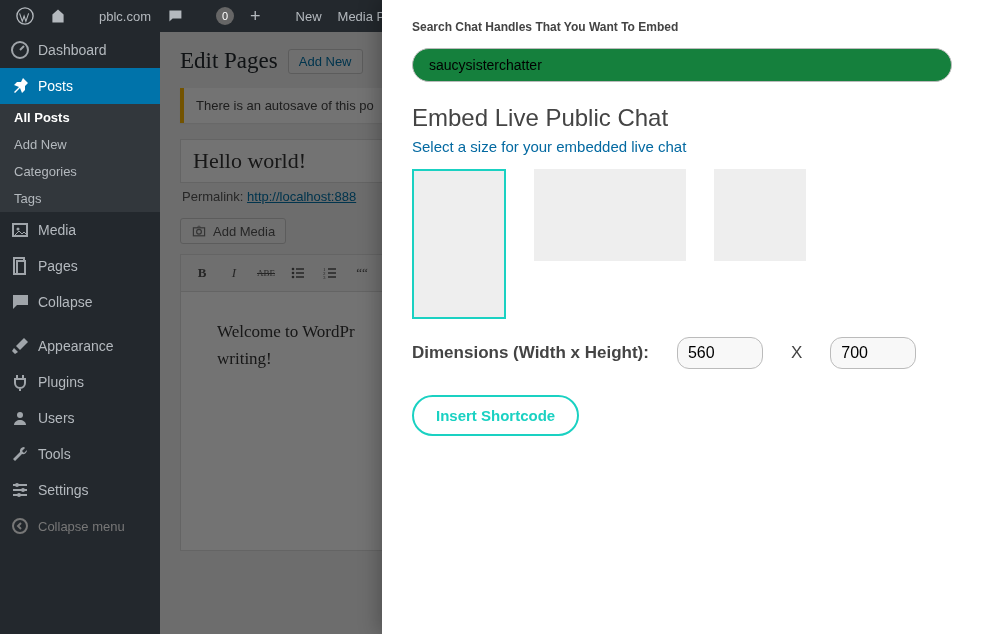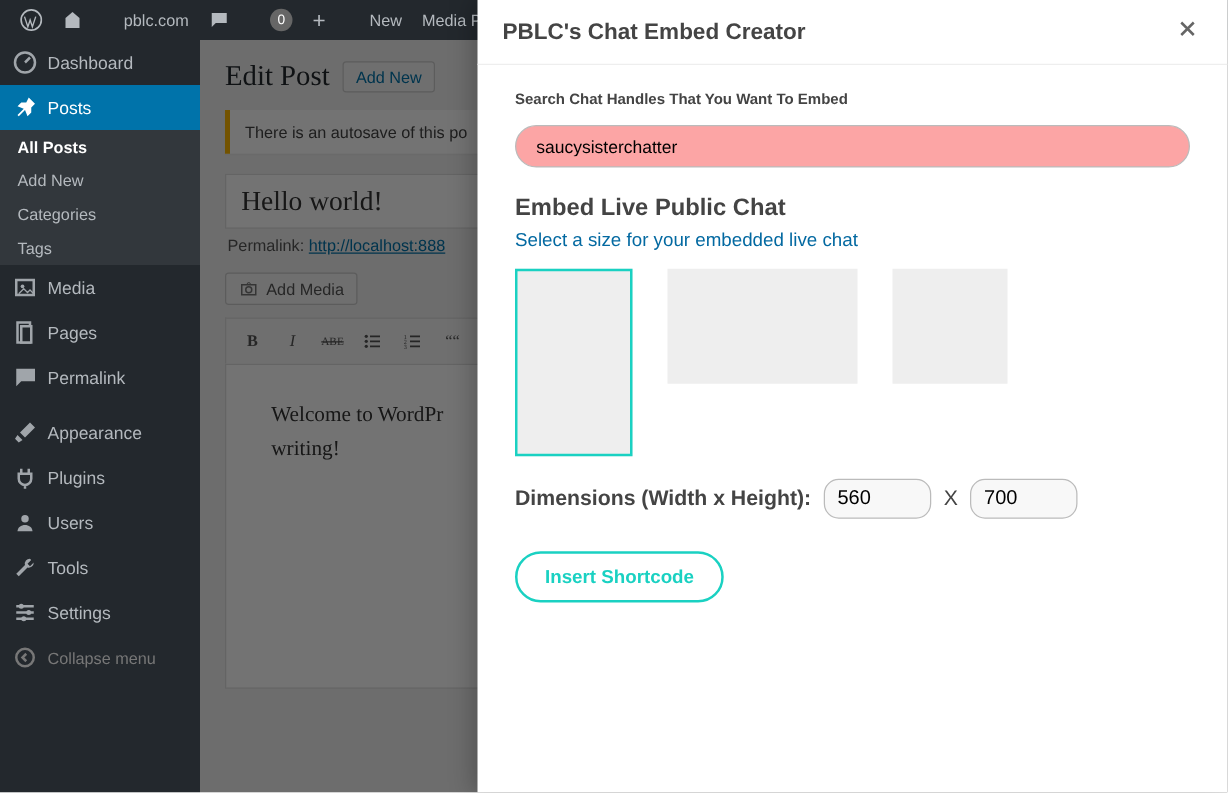--- a/index.html
+++ b/index.html
@@ -41,27 +41,27 @@
 .editor-body { border: 1px solid #ddd; background: #fff; min-height: 260px; padding: 26px 36px; font-family: Georgia, serif; font-size: 17px; color: #333; line-height: 1.6; }
 
 
 .dim { position: absolute; inset: 0; background: rgba(0,0,0,0.55); }
 .modal { position: absolute; top: 0; right: 0; bottom: 0; width: 600px; background: #fff; box-shadow: -4px 0 18px rgba(0,0,0,0.25); display: flex; flex-direction: column; }
 .modal-head { display: flex; align-items: center; justify-content: space-between; padding: 10px 20px; border-bottom: 1px solid #eee; }
 .modal-head h2 { font-size: 18px; font-weight: 700; }
 .modal-close { font-size: 20px; color: #666; cursor: pointer; padding: 4px; }
 .modal-body { padding: 20px 30px; overflow: auto; }
 .modal-body h3 { font-size: 12px; font-weight: 700; margin-bottom: 14px; }
-.modal-body h4 { font-size: 19px; font-weight: 700; margin: 22px 0 6px; }
+.modal-body h4 { font-size: 24px; font-weight: 400; margin: 22px 0 6px; }
 .hint { font-size: 15px; color: #0369a1; margin-bottom: 14px; }
-.pill-input { width: 100%; border: 1px solid #bbb; border-radius: 20px; padding: 8px 16px; font-size: 14px; background: #fca5a5; }
+.pill-input { width: 100%; border: 1px solid #bbb; border-radius: 20px; padding: 8px 16px; font-size: 14px; background: #15803d; }
 .size-row { display: flex; gap: 28px; margin: 10px 0 18px; }
 .size-box { background: #eee; border: 2px solid transparent; cursor: pointer; }
 .size-box.sel { border-color: #1ad1c2; }
-.dim-row { display: flex; align-items: center; gap: 10px; font-size: 17px; font-weight: 700; }
+.dim-row { display: flex; align-items: center; gap: 28px; font-size: 17px; font-weight: 700; }
 .dim-row input { width: 86px; border: 1px solid #bbb; border-radius: 12px; padding: 6px 10px; font-size: 16px; background: #f8f8f8; }
 .insert-btn { margin-top: 26px; border: 2px solid #1ad1c2; background: #fff; color: #1ad1c2; font-weight: 700; font-size: 15px; padding: 10px 22px; border-radius: 24px; cursor: pointer; text-align: center; }
 </style>
 </head>
 <body>
 
 <div class="adminbar">
   <div class="item">
     <svg viewBox="0 0 20 20" width="18" height="18">
         <circle cx="10" cy="10" r="9" fill="none" stroke="#b4b9be" stroke-width="1.5"></circle>
@@ -123,21 +123,21 @@
       <svg viewBox="0 0 20 20">
           <rect x="4" y="2" width="10" height="16" fill="none" stroke="#a0a5aa" stroke-width="2"></rect>
           <rect x="7" y="5" width="8" height="13" fill="#23282d" stroke="#a0a5aa" stroke-width="2"></rect>
         </svg>
       <span>Pages</span>
     </div>
     <div class="mi">
       <svg viewBox="0 0 20 20">
           <path d="M2 3h16v10H7l-4 4V3z" fill="#a0a5aa"></path>
         </svg>
-      <span>Permalink</span>
+      <span>Collapse</span>
     </div>
     <div class="sep"></div>
     <div class="mi">
       <svg viewBox="0 0 20 20">
           <path d="M14 2l4 4-8 8-4-4zM4 12l4 4-3 2-3-3z" fill="#a0a5aa"></path>
         </svg>
       <span>Appearance</span>
     </div>
     <div class="mi">
       <svg viewBox="0 0 20 20">
@@ -171,21 +171,21 @@
       <svg viewBox="0 0 20 20">
           <circle cx="10" cy="10" r="7" fill="none" stroke="#777" stroke-width="2"></circle>
           <path d="M11 7l-3 3 3 3" stroke="#777" fill="none" stroke-width="2"></path>
         </svg>
       <span>Collapse menu</span>
     </div>
   </div>
 
   <div class="content">
     <div class="page-title-row">
-      <span class="page-title">Edit Post</span>
+      <span class="page-title">Edit Pages</span>
       <button class="btn-outline">Add New</button>
     </div>
     <div class="notice">There is an autosave of this po</div>
     <input class="title-input" value="Hello world!" style="">
     <div class="permalink">
       <span>Permalink:</span>
       <a href="#">http://localhost:888</a>
     </div>
     <button class="media-btn">
       <svg viewBox="0 0 20 20" width="16" height="16">
@@ -220,28 +220,20 @@
     <div class="editor-body">
       <span>Welcome to WordPr</span><br>
       <span>writing!</span>
     </div>
   </div>
 </div>
 
 <div class="dim" style="top:32px;left:160px;right:0;bottom:0;position:absolute"></div>
 
 <div class="modal">
-  <div class="modal-head">
-    <h2>PBLC's Chat Embed Creator</h2>
-    <span class="modal-close">
-      <svg width="16" height="16" viewBox="0 0 16 16">
-          <path d="M3 3l10 10M13 3L3 13" stroke="#666" stroke-width="2"></path>
-        </svg>
-    </span>
-  </div>
   <div class="modal-body">
     <h3>Search Chat Handles That You Want To Embed</h3>
     <input class="pill-input" value="saucysisterchatter" style="">
     <h4>Embed Live Public Chat</h4>
     <div class="hint">Select a size for your embedded live chat</div>
     <div class="size-row">
       <div class="size-box sel" style="width:94px;height:150px"></div>
       <div class="size-box" style="width:152px;height:92px"></div>
       <div class="size-box" style="width:92px;height:92px"></div>
     </div>

